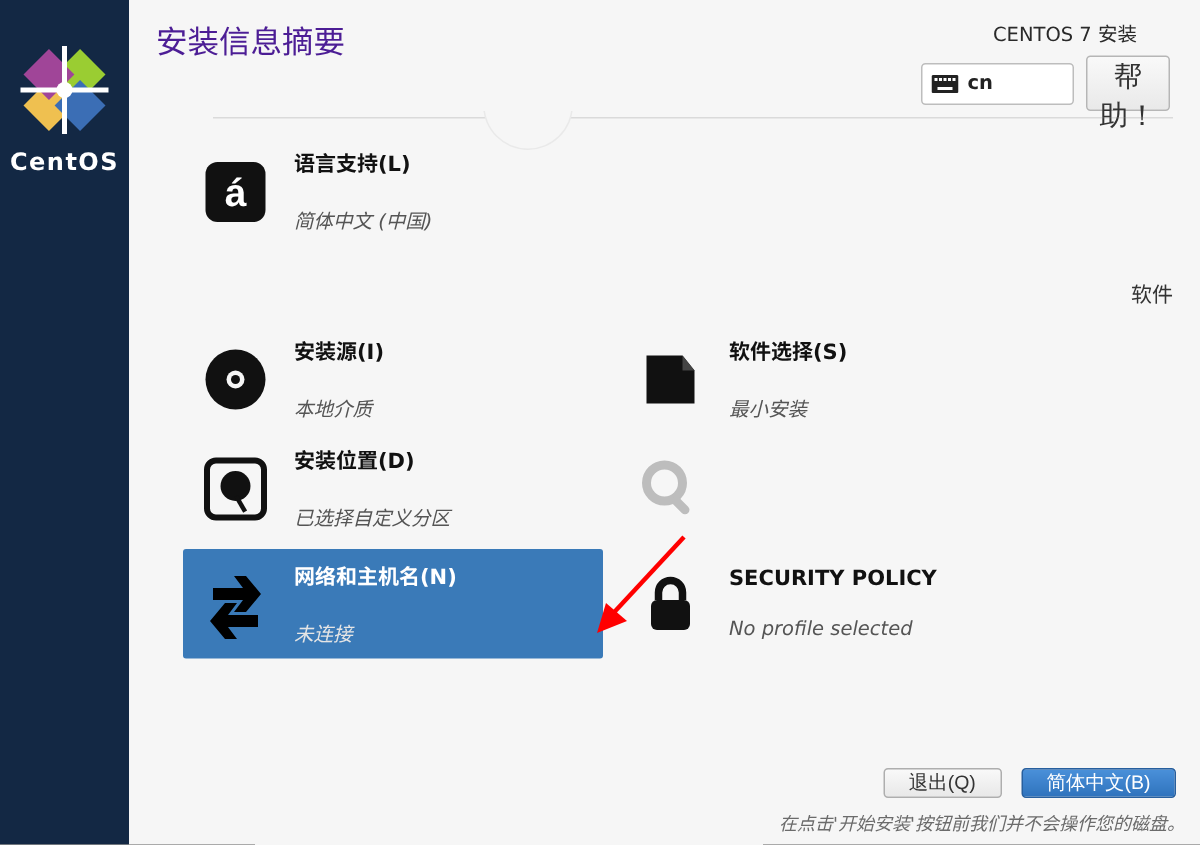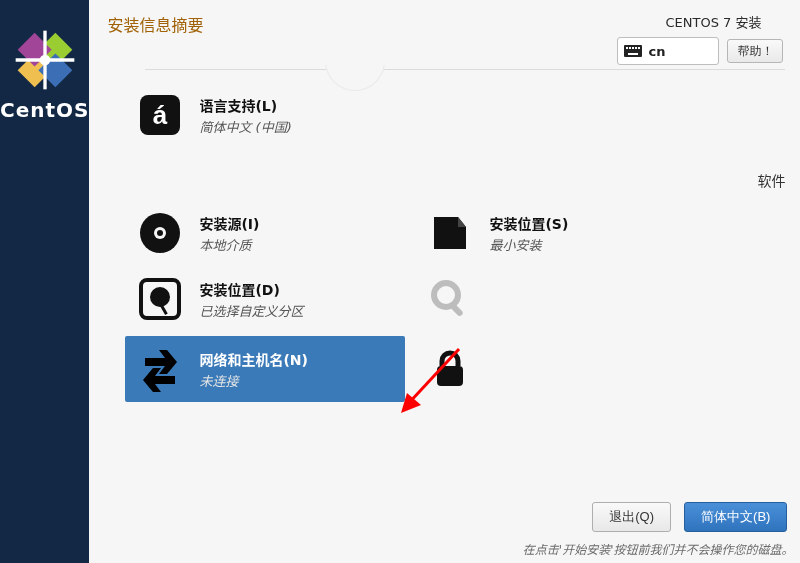--- a/index.html
+++ b/index.html
@@ -1,52 +1,52 @@
 <!DOCTYPE html>
 <html><head>
 <meta charset="utf-8">
 <style>
   * { box-sizing: border-box; margin: 0; padding: 0; }
   html, body { width: 800px; height: 563px; font-family: "DejaVu Sans", "Noto Sans CJK SC", sans-serif; overflow: hidden; }
   body { display: flex; background: #2c2c2c; }
 
   .sidebar { width: 121px; height: 563px; background: #132844; display: flex; flex-direction: column; align-items: center; padding-top: 30px; }
   .logo-img { width: 70px; height: 60px; margin-bottom: 8px; }
-  .logo-text { color: #fff; font-size: 20px; font-weight: bold; letter-spacing: 1px; }
+  .logo-text { color: #fff; font-size: 16px; font-weight: bold; letter-spacing: 1px; }
 
   .main { flex: 1; height: 563px; background: #f6f6f6; position: relative; display: flex; flex-direction: column; }
 
   .topbar { display: flex; align-items: flex-start; padding: 12px 20px 0 18px; }
-  .title { font-size: 16px; color: #a16207; }
+  .title { font-size: 21px; color: #4c1d95; }
   .top-right { margin-left: auto; text-align: left; }
   .subtitle { font-size: 13px; color: #2a2a2a; margin-bottom: 6px; margin-left: 48px; }
   .lang-row { display: flex; gap: 8px; align-items: center; }
   .lang-box { display: flex; align-items: center; background: #fff; border: 1px solid #bdbdbd; border-radius: 3px; height: 28px; width: 102px; padding: 0 6px; gap: 6px; text-align: right; }
   .kbd-icon { display: inline-block; }
   .lang-code { font-size: 13px; color: #222; font-weight: bold; }
-  .help-btn { height: 24px; width: 56px; background: linear-gradient(#f9f9f9,#e9e9e9); border: 1px solid #b6b6b6; border-radius: 3px; font-size: 12px; color: #333; cursor: pointer; }
+  .help-btn { height: 37px; width: 56px; background: linear-gradient(#f9f9f9,#e9e9e9); border: 1px solid #b6b6b6; border-radius: 3px; font-size: 19px; color: #333; cursor: pointer; }
 
   .scroll-area { flex: 1; overflow: hidden; position: relative; padding: 0 18px; }
 
   .section-hdr { font-size: 14px; color: #333; margin: 22px 0 10px 30px; text-align: right; }
 
   .spoke-row { display: flex; gap: 10px; padding-left: 18px; }
   .spoke { display: flex; align-items: center; gap: 14px; width: 280px; padding: 8px 10px; border-radius: 2px; cursor: pointer; }
   .spoke.selected { background: #3a7ab8; color: #fff; }
   .spoke.selected .sub { color: #e5e5e5; font-style: italic; }
   .spoke.selected .ttl { color: #fff; }
   .icon-box { width: 50px; height: 50px; display: flex; align-items: center; justify-content: center; flex-shrink: 0; }
   .ttl { font-size: 14px; font-weight: bold; color: #111; }
-  .sub { font-size: 13px; color: #555; font-style: italic; margin-top: 2px; }
+  .sub { font-size: 13px; color: #555; font-style: italic; margin-top: 18px; }
 
   .disc-split { width: 640px; height: 1px; background: #888; margin: 4px 0 -16px 38px; opacity: .25; position: relative; }
   .disc-bump { position: absolute; left: 180px; top: -22px; width: 60px; height: 44px; border: 1px solid rgba(0,0,0,.2); border-top: none; border-radius: 0 0 40px 40px; background: #f6f6f6; }
 
   .bottom-bar { padding: 8px 16px 6px 0; text-align: right; }
-  .btn { height: 30px; padding: 0 16px; border: 1px solid #aeaeae; border-radius: 3px; background: linear-gradient(#f9f9f9,#e8e8e8); font-size: 13px; color: #333; cursor: pointer; margin-left: 8px; }
+  .btn { height: 20px; padding: 0 16px; border: 1px solid #aeaeae; border-radius: 3px; background: linear-gradient(#f9f9f9,#e8e8e8); font-size: 13px; color: #333; cursor: pointer; margin-left: 8px; }
   .btn.primary { background: linear-gradient(#4a90d9,#2f73bd); color: #fff; border-color: #275f9e; }
   .hint { font-size: 12px; color: #6b6b6b; font-style: italic; text-align: right; padding: 2px 10px 6px 0; }
 
   .arrow { position: absolute; pointer-events: none; }
 </style>
 </head>
 <body>
 
 <div class="sidebar">
   <svg class="logo-img" viewBox="0 0 100 90">
@@ -124,21 +124,21 @@
         </div>
       </div>
       <div class="spoke">
         <div class="icon-box">
           <svg width="44" height="44" viewBox="0 0 44 44">
               <path d="M6 6 h24 l8 10 v22 h-32 z" fill="#111"></path>
               <path d="M30 6 l8 10 h-8 z" fill="#444"></path>
             </svg>
         </div>
         <div>
-          <div class="ttl">安装位置(S)</div>
+          <div class="ttl">软件选择(S)</div>
           <div class="sub">最小安装</div>
         </div>
       </div>
     </div>
 
     <div class="spoke-row">
       <div class="spoke">
         <div class="icon-box">
           <svg width="46" height="46" viewBox="0 0 46 46">
               <rect x="4" y="4" width="38" height="38" rx="6" fill="none" stroke="#111" stroke-width="4"></rect>
@@ -173,20 +173,24 @@
           <div class="ttl">网络和主机名(N)</div>
           <div class="sub">未连接</div>
         </div>
       </div>
       <div class="spoke">
         <div class="icon-box">
           <svg width="42" height="42" viewBox="0 0 42 42">
               <rect x="8" y="18" width="26" height="20" rx="4" fill="#111"></rect>
               <path d="M13 18 v-5 a8 8 0 0 1 16 0 v5" fill="none" stroke="#111" stroke-width="5"></path>
             </svg>
+        </div>
+        <div>
+          <div class="ttl">SECURITY POLICY</div>
+          <div class="sub">No profile selected</div>
         </div>
       </div>
     </div>
 
     <svg class="arrow" style="left:300px; top:278px;" width="80" height="80" viewBox="0 0 80 80">
       <line x1="70" y1="6" x2="18" y2="62" stroke="#ff0000" stroke-width="3"></line>
       <polygon points="12,70 18,50 32,62" fill="#ff0000"></polygon>
     </svg>
 
   </div>

